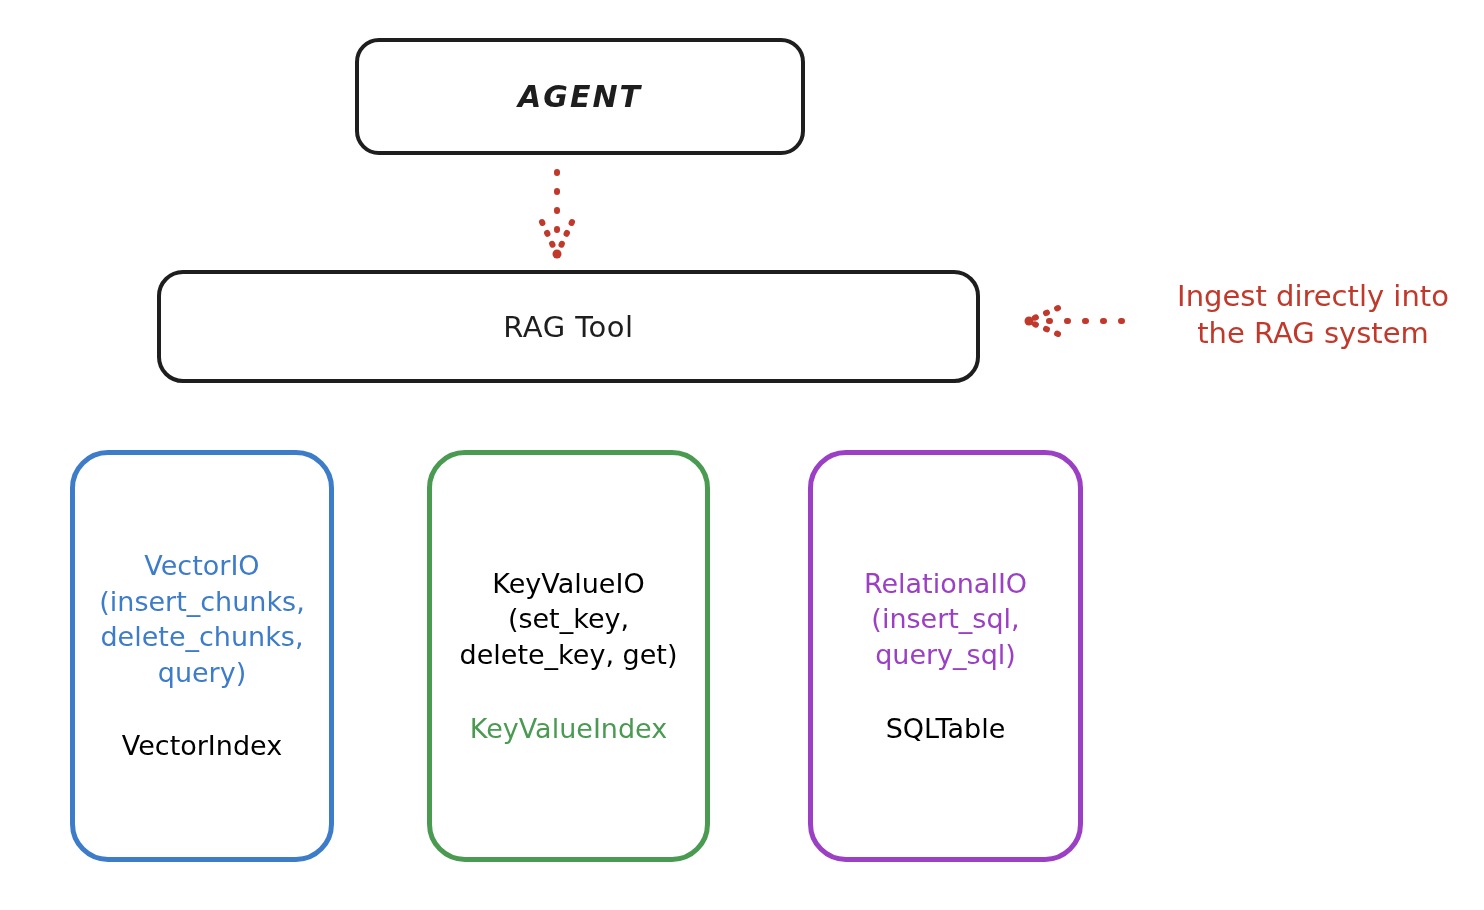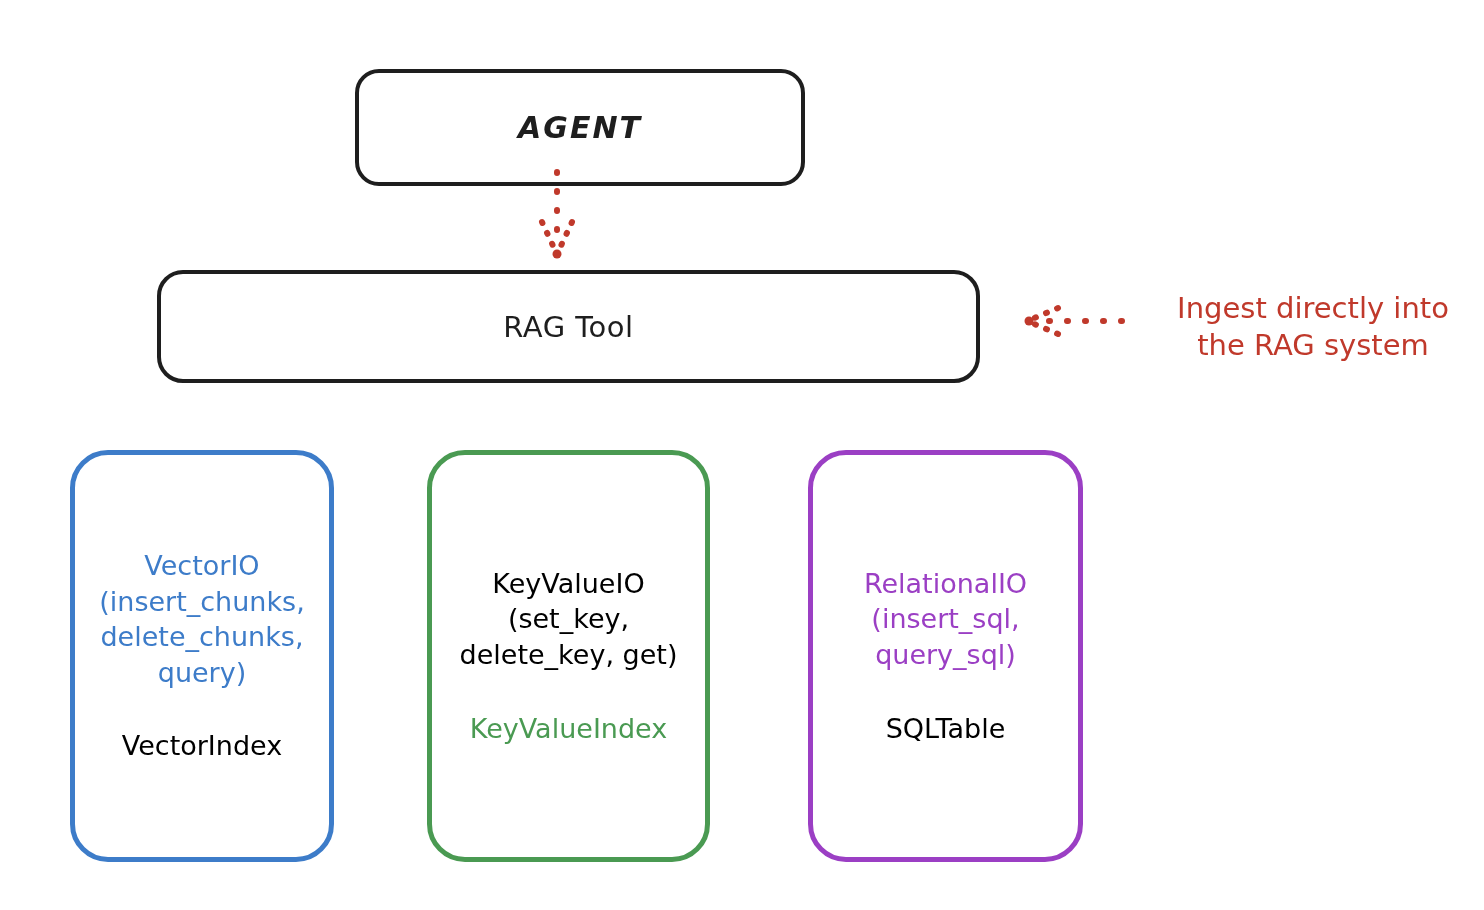--- a/index.html
+++ b/index.html
@@ -115,21 +115,21 @@
     text-align: center;
     white-space: pre-line;
     font-weight: 500;
   }
 </style>
 </head>
 <body>
 
 <div id="canvas" style="background: rgb(255, 255, 255);">
 
-  <div class="node" id="agent-node" style="border-color: rgb(30, 30, 30); margin-top: 31px;">
+  <div class="node" id="agent-node" style="border-color: rgb(30, 30, 30);">
     <span class="node-label">AGENT</span>
   </div>
 
   <div class="node" id="ragtool-node" style="border-color: rgb(30, 30, 30);">
     <span class="node-label">RAG Tool</span>
   </div>
 
   <div class="node provider-node" id="vector-node" style="border-color: rgb(61, 124, 201);">
     <span class="provider-title" style="color: rgb(61, 124, 201);">VectorIO
 (insert_chunks,
@@ -162,16 +162,16 @@
     </g>
 
     <g>
       <line x1="1122" y1="321" x2="1048" y2="321" stroke="#c0392b" stroke-width="6" stroke-linecap="round" stroke-dasharray="1 17"></line>
       <line x1="1058" y1="308" x2="1032" y2="319" stroke="#c0392b" stroke-width="6" stroke-linecap="round" stroke-dasharray="1 11"></line>
       <line x1="1058" y1="334" x2="1032" y2="323" stroke="#c0392b" stroke-width="6" stroke-linecap="round" stroke-dasharray="1 11"></line>
       <circle cx="1029" cy="321" r="4.5" fill="#c0392b"></circle>
     </g>
   </svg>
 
-  <div id="ingest-annotation" style="color: rgb(192, 57, 43); margin-top: 12px;">Ingest directly into
+  <div id="ingest-annotation" style="color: rgb(192, 57, 43);">Ingest directly into
 the RAG system</div>
 
 </div>
 
 </body></html>

